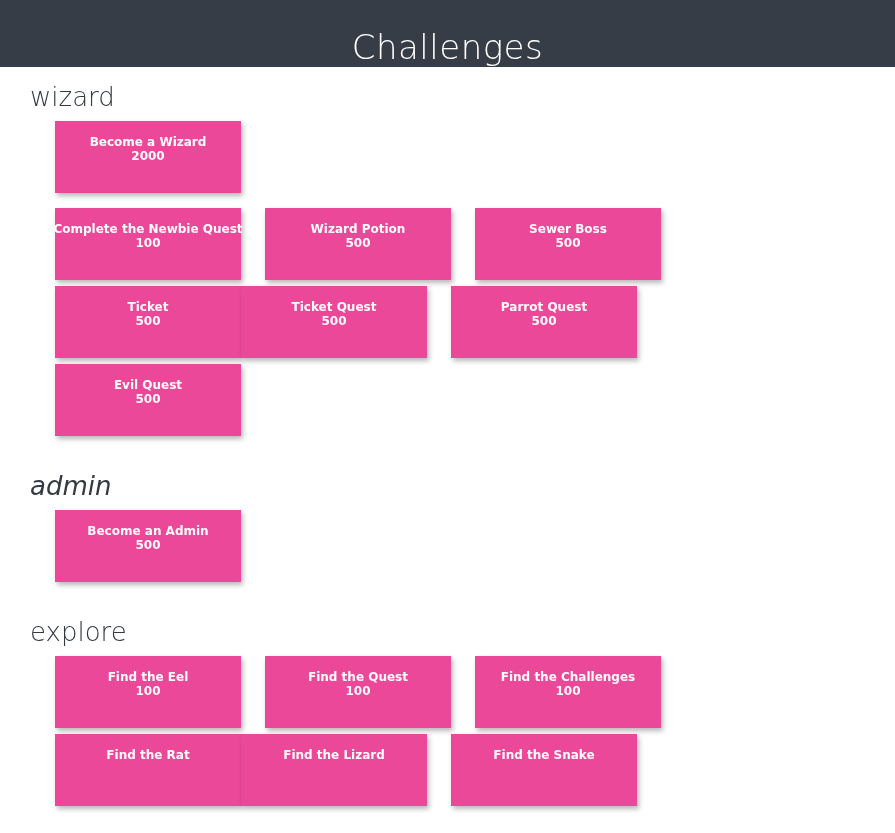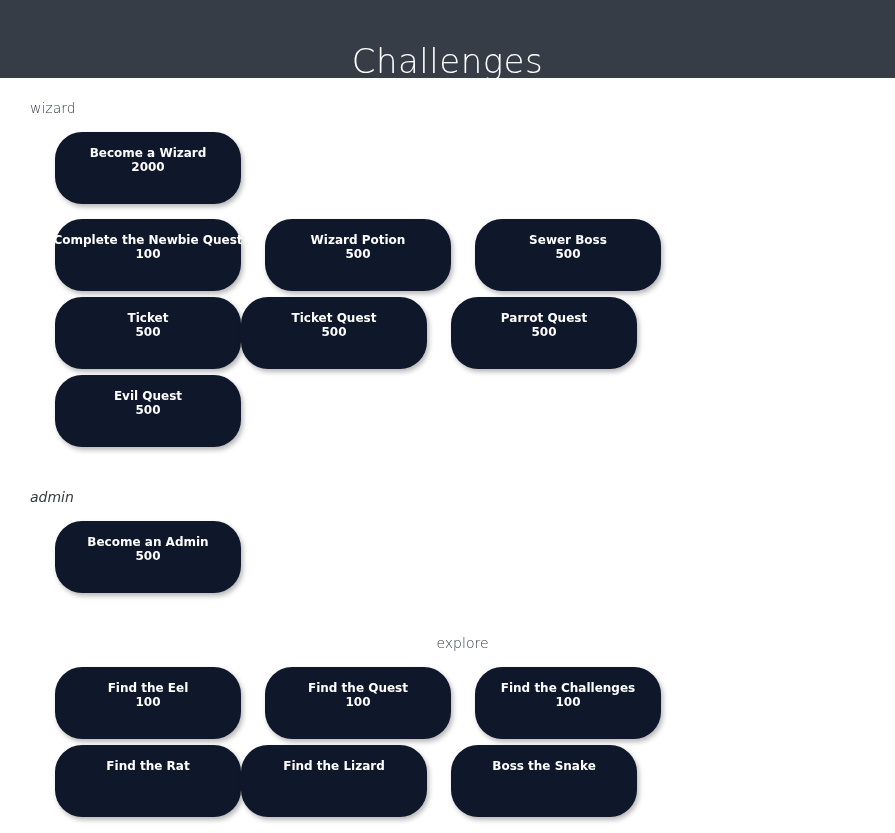--- a/index.html
+++ b/index.html
@@ -11,82 +11,81 @@
     background: #ffffff;
     overflow: hidden;
   }
   body {
     font-family: "DejaVu Sans", "Liberation Sans", sans-serif;
     -webkit-font-smoothing: antialiased;
   }
 
   
   .app-header {
-    height: 78px;
+    height: 67px;
     background: #373d47;
     display: flex;
     align-items: flex-start;
     justify-content: center;
-    padding-top: 16px;
+    padding-top: 2px;
   }
   .app-title {
     color: #ffffff;
     font-size: 34px;
     font-weight: 300;
     letter-spacing: 0.5px;
     line-height: 44px;
     font-family: "DejaVu Sans", "Liberation Sans", sans-serif;
   }
 
   
   .page {
     padding: 0;
   }
 
   .section {
     padding: 0;
   }
   .section-title {
-    font-size: 14px;
+    font-size: 26px;
     font-weight: 300;
     color: #333a42;
     margin: 0;
     padding-left: 30px;
     line-height: 30px;
   }
   .section-wizard   .section-title { padding-top: 15px; }
   .section-quests   .section-title { padding-top: 29px; }
   .section-admin    .section-title { padding-top: 29px; font-style: italic; }
-  .section-explore  .section-title { padding-top: 29px; text-align: center; }
+  .section-explore  .section-title { padding-top: 29px; }
 
   
   .card-grid {
     display: flex;
     flex-wrap: wrap;
     padding-left: 55px;
     padding-right: 25px;
     padding-top: 9px;
     gap: 0;
   }
   .card {
     width: 186px;
     height: 72px;
-    background: #0f172a;
+    background: #ec4899;
     color: #ffffff;
     margin-right: 24px;
     margin-bottom: 6px;
     box-shadow: 2px 3px 5px rgba(0,0,0,0.28);
     display: flex;
     flex-direction: column;
     align-items: center;
     justify-content: flex-start;
     padding-top: 14px;
     cursor: pointer;
     user-select: none;
-    border-radius: 27px;
   }
   .card:nth-child(4n) { margin-right: 0; }
 
   .card-title {
     font-size: 12px;
     font-weight: 700;
     line-height: 14px;
     text-align: center;
     color: #fdfdfd;
     white-space: nowrap;
@@ -179,19 +178,19 @@
       </div>
       <div class="card">
         <span class="card-title">Find the Rat</span>
 
       </div>
       <div class="card">
         <span class="card-title">Find the Lizard</span>
 
       </div>
       <div class="card">
-        <span class="card-title">Boss the Snake</span>
+        <span class="card-title">Find the Snake</span>
 
       </div>
     </div>
   </section>
 
 </div>
 
 </body></html>

